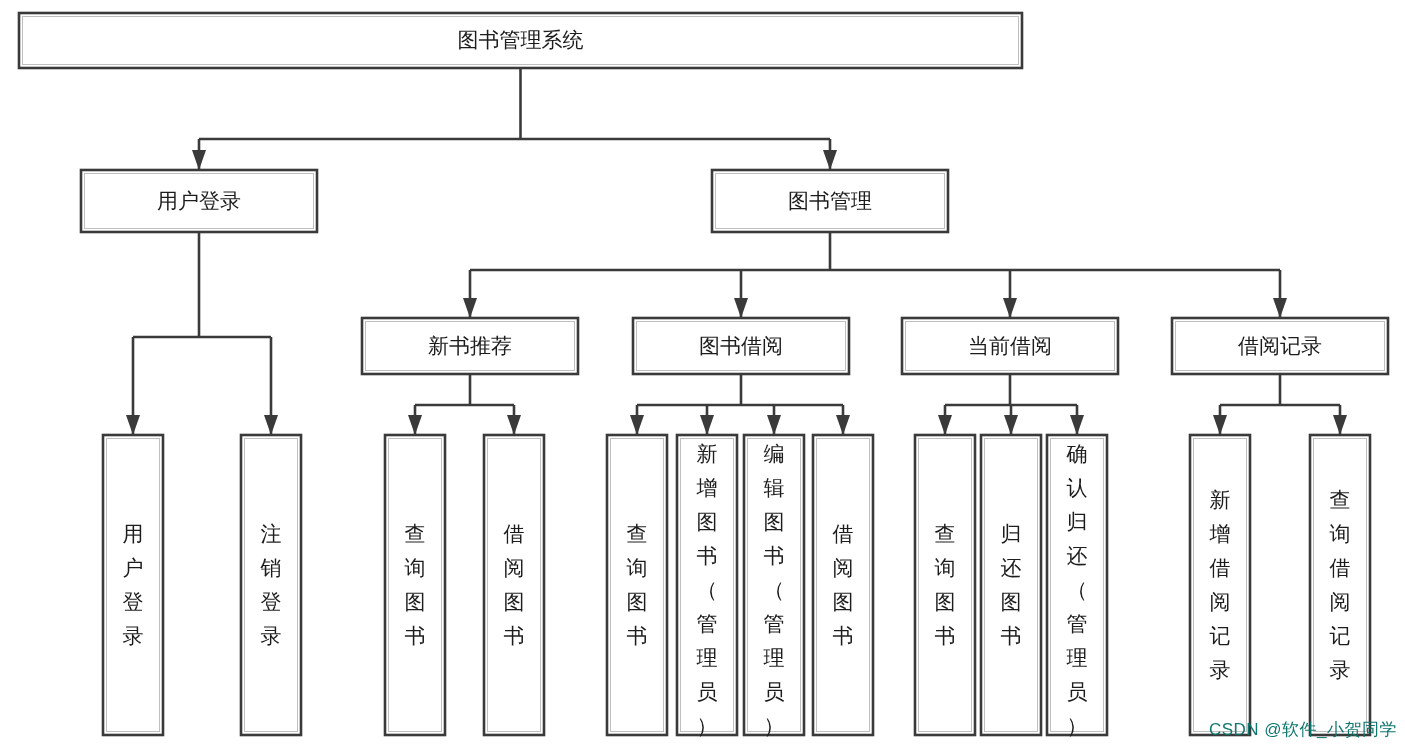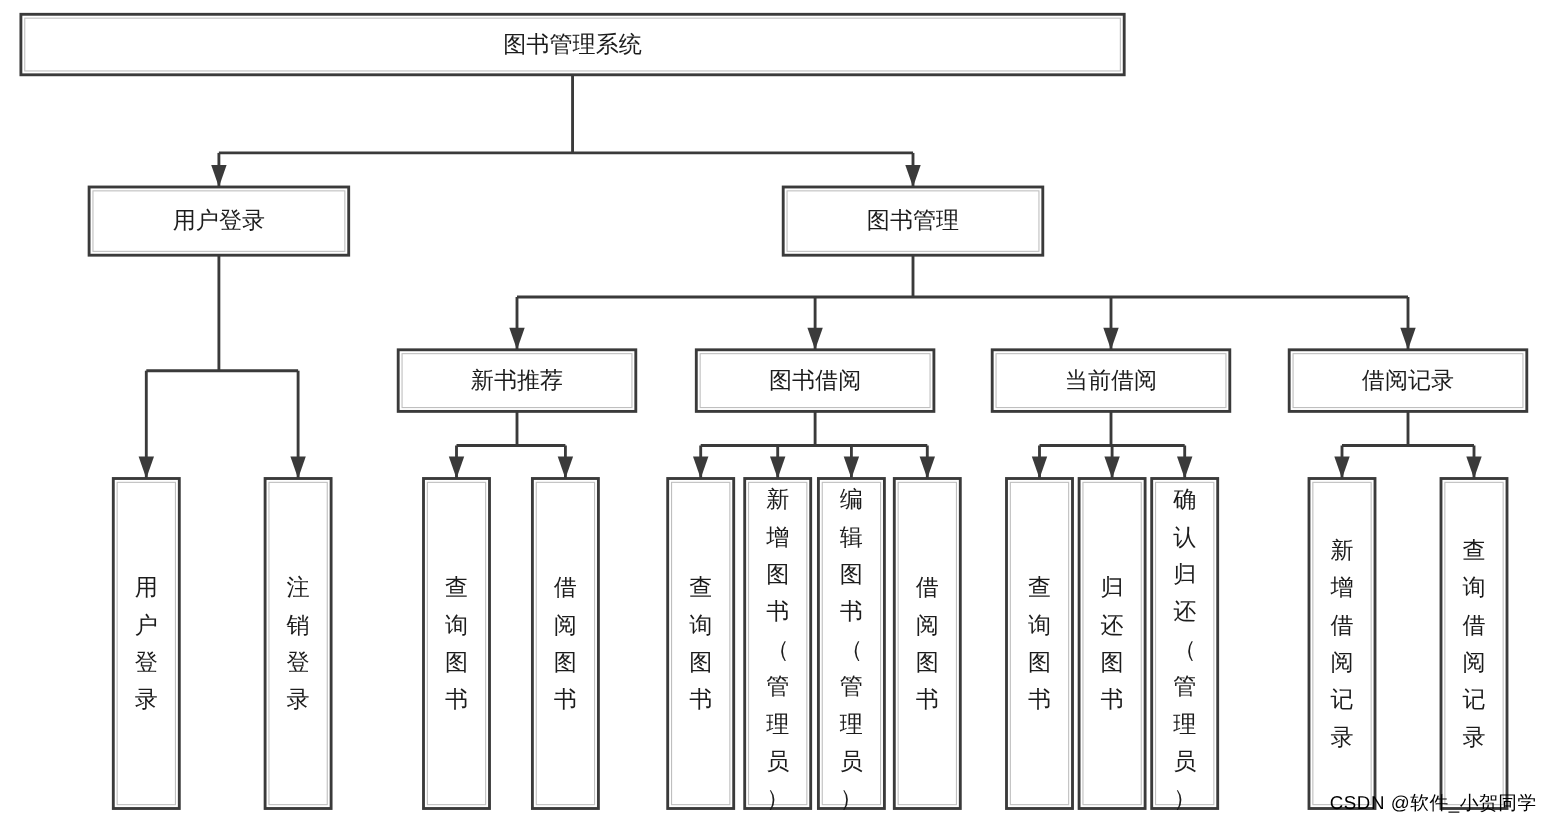--- a/index.html
+++ b/index.html
@@ -61,21 +61,21 @@
     font-family: "Liberation Sans", "DejaVu Sans", sans-serif;
     font-size: 21px;
     text-anchor: middle;
   }
   .watermark {
     position: absolute;
     right: 8px;
     bottom: 6px;
     font-family: "Liberation Sans", "DejaVu Sans", sans-serif;
     font-size: 17px;
-    color: #000000;
+    color: #0f766e;
     letter-spacing: 0.5px;
     white-space: nowrap;
     pointer-events: none;
   }
 </style>
 </head>
 <body>
 
 <div id="diagram-root">
   <svg id="flow-svg" viewBox="0 0 1405 747">

